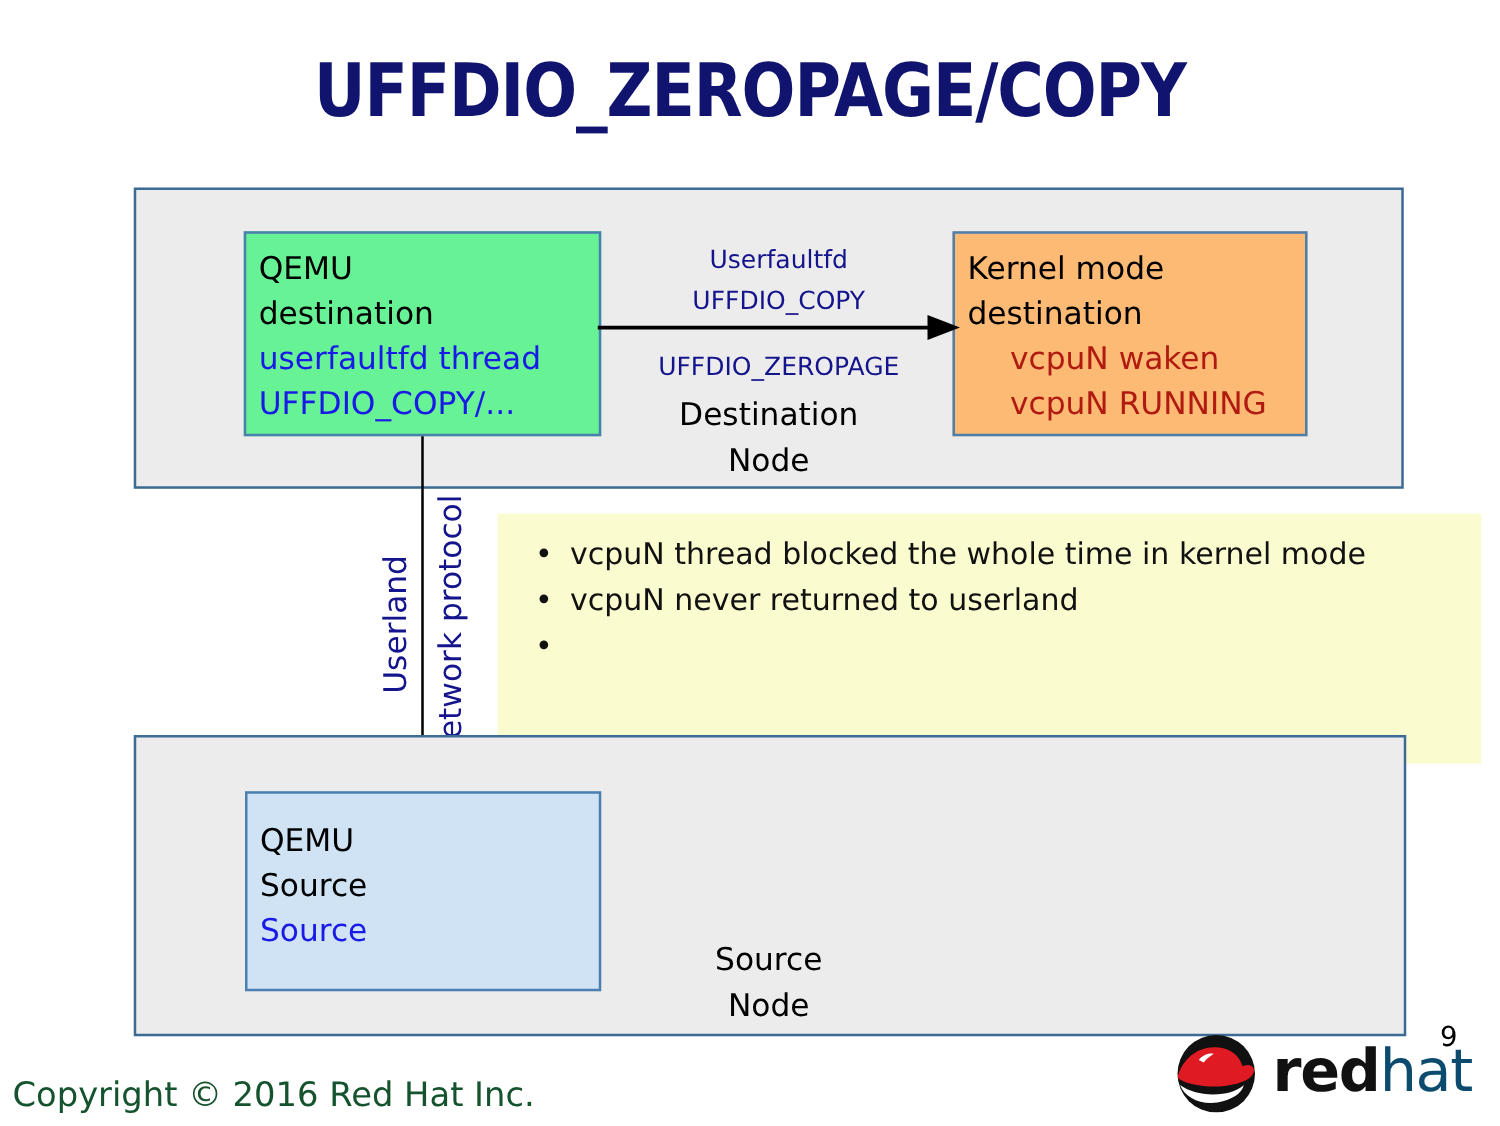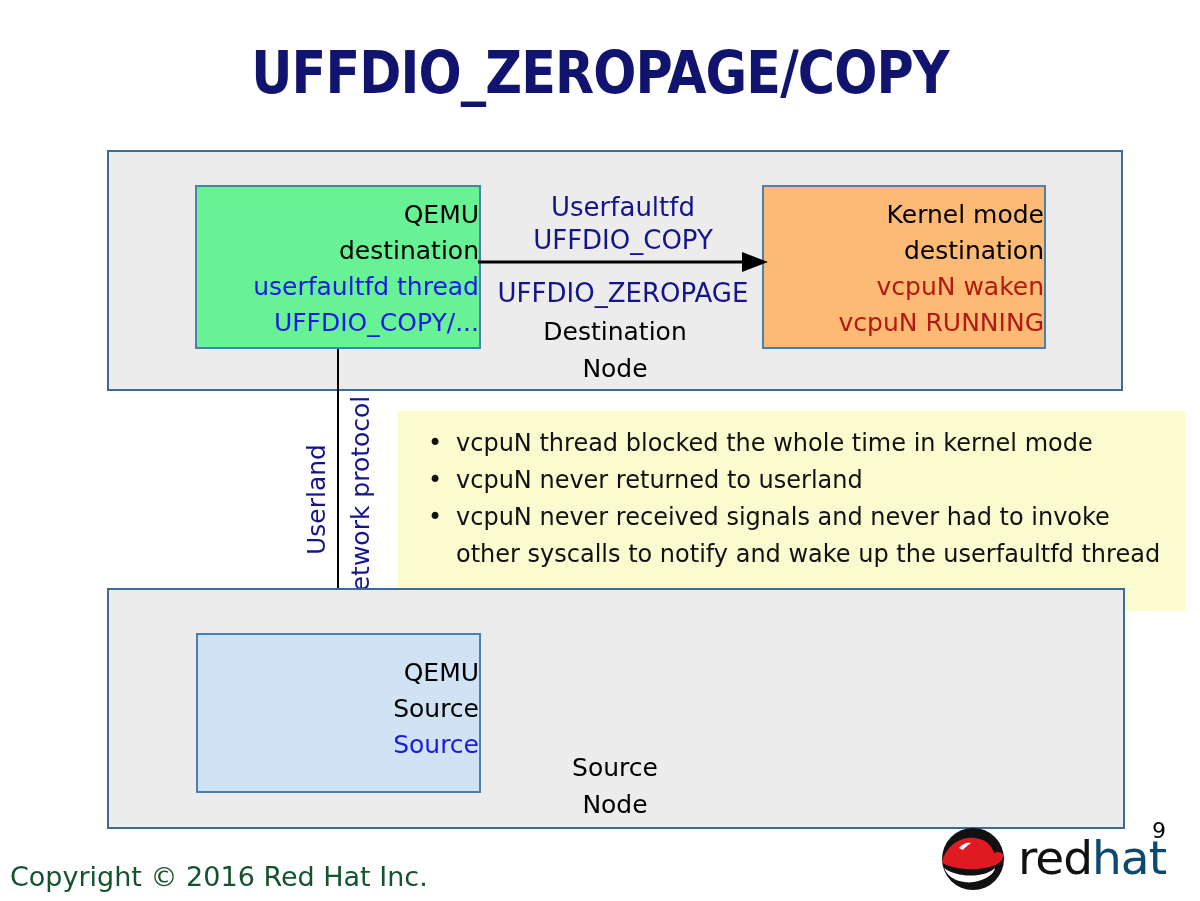--- a/index.html
+++ b/index.html
@@ -69,22 +69,23 @@
     left: 505px;
     top: 749px;
     width: 220px;
   }
 
   
   .proc-box {
     position: absolute;
     box-sizing: border-box;
     border: 2px solid #4a7fb0;
-    text-align: right;
+    text-align: left;
     padding-top: 10px;
+    padding-left: 10px;
   }
   .proc-line {
     display: block;
     font-size: 25px;
     line-height: 36px;
     white-space: nowrap;
   }
   .ln-black { color: #000000; }
   .ln-blue  { color: #1a1ae6; }
   .ln-red   { color: #b11a11; margin-left: 34px; }
@@ -117,21 +118,21 @@
     position: absolute;
     left: 478px;
     top: 248px;
     width: 290px;
     height: 28px;
   }
 
   .arrow-label {
     position: absolute;
     color: #14148c;
-    font-size: 26px;
+    font-size: 20px;
     line-height: 33px;
     text-align: center;
     white-space: nowrap;
   }
   #arrow-label-above {
     left: 478px;
     top: 191px;
     width: 290px;
   }
   #arrow-label-below {
@@ -228,21 +229,21 @@
     position: absolute;
     left: 1018px;
     top: 832px;
     font-size: 47px;
     line-height: 52px;
     letter-spacing: -1px;
     white-space: nowrap;
   }
   #redhat-wordmark .rh-red {
     color: #111111;
-    font-weight: normal;
+    font-weight: bold;
   }
   #redhat-wordmark .rh-hat {
     color: #0c4a6e;
     font-weight: normal;
   }
 </style>
 </head>
 <body>
 
 <div id="slide-title">UFFDIO_ZEROPAGE/COPY</div>
@@ -289,21 +290,20 @@
     <li>
       <span class="bullet-dot">•</span>
       <span>vcpuN thread blocked the whole time in kernel mode</span>
     </li>
     <li>
       <span class="bullet-dot">•</span>
       <span>vcpuN never returned to userland</span>
     </li>
     <li>
       <span class="bullet-dot">•</span>
-      <span>vcpuN never received signals and never had to invoke other syscalls to notify and wake up the userfaultfd thread</span>
     </li>
   </ul>
 </div>
 
 <div class="node-panel" id="source-panel"></div>
 
 <div class="panel-caption" id="source-node-caption">
   <div>Source</div>
   <div>Node</div>
 </div>

